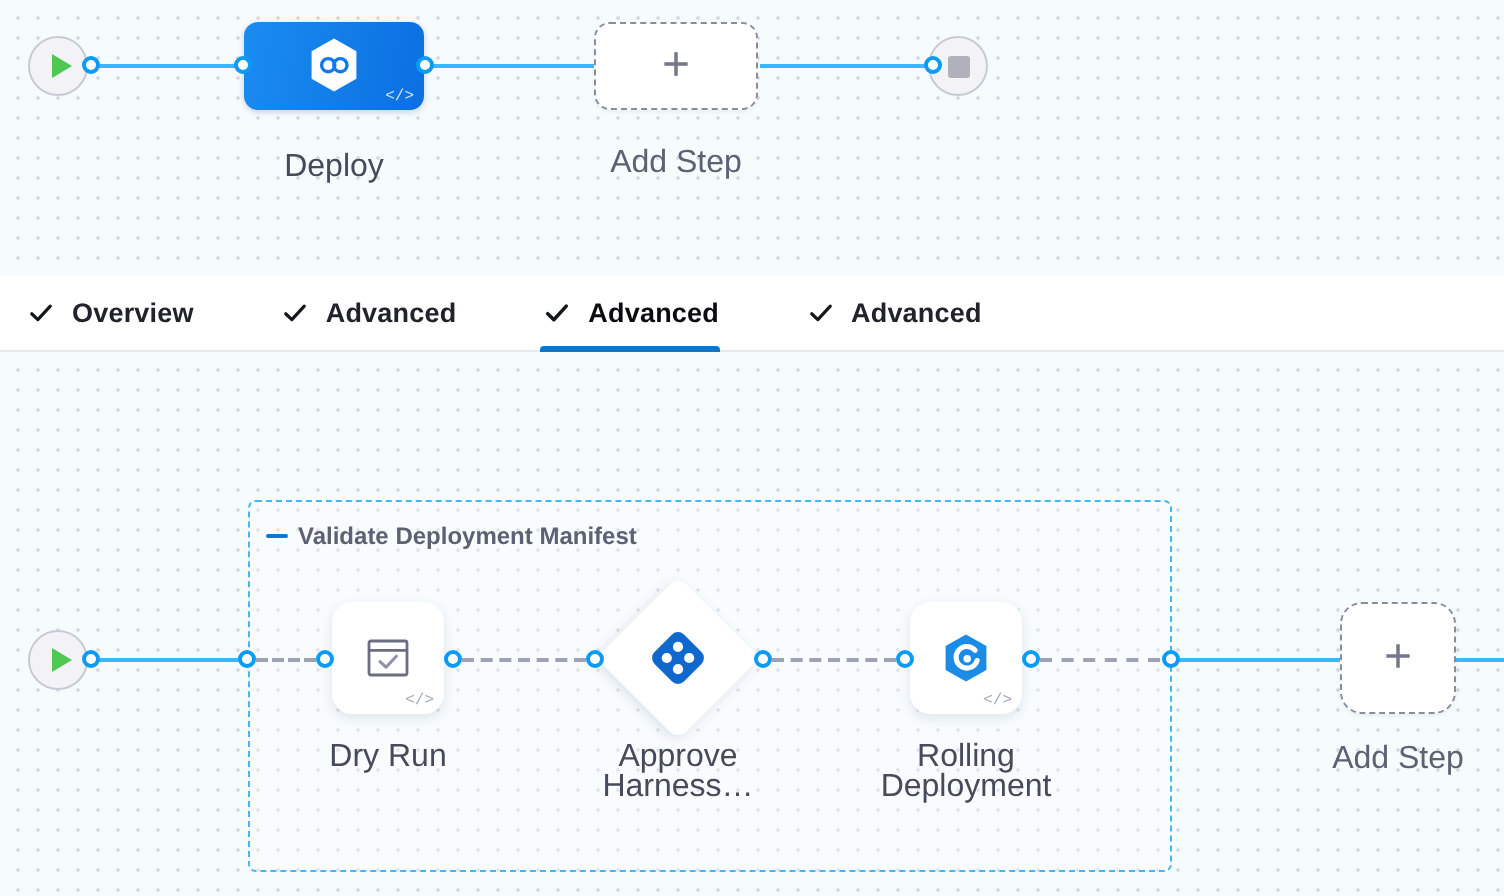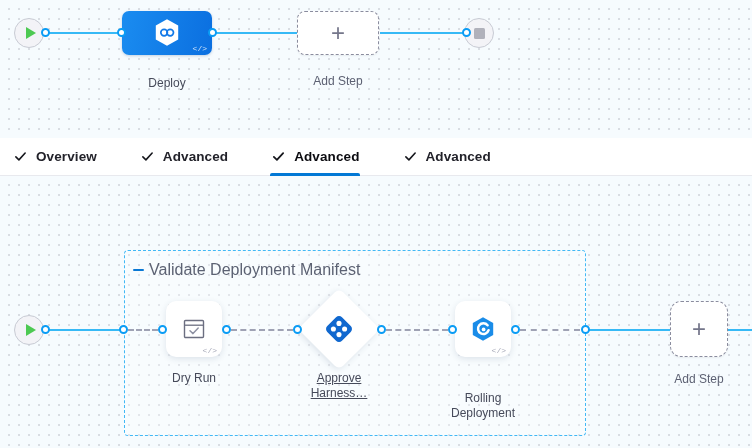--- a/index.html
+++ b/index.html
@@ -104,40 +104,40 @@
     display: flex; align-items: center; justify-content: center;
     cursor: pointer;
     box-shadow: 0 1px 2px rgba(0,0,0,.06);
   }
   #add-stage-node { width: 82px; height: 44px; border-radius: 8px; }
   #add-step-node  { width: 58px; height: 56px; border-radius: 11px; }
   .plus-sign { font-size: 24px; color: #74768a; line-height: 1; font-weight: 300; }
 
   .node-label {
     position: absolute; text-align: center;
-    font-size: 12px; color: #464a5a; line-height: 15px;
+    font-size: 16px; color: #464a5a; line-height: 15px;
     white-space: nowrap;
   }
   .node-label.muted { color: #5d6173; }
   .node-label.wrap { white-space: normal; }
 
   
   #step-group {
     position: absolute;
     border: 1.4px dashed #41b8f5;
     border-radius: 4px;
     background: rgba(255,255,255,0.28);
   }
   #group-header {
     position: absolute; top: 10px; left: 8px;
     display: flex; align-items: center; gap: 5px;
     cursor: pointer;
   }
   .collapse-bar { width: 11px; height: 2px; background: #0a78d4; border-radius: 1px; }
-  #group-title { font-size: 16px; color: #5c6273; }
+  #group-title { font-size: 12px; color: #5c6273; font-weight: bold; }
 
   
   .step-card {
     width: 56px; height: 56px; border-radius: 10px;
     background: #ffffff;
     box-shadow: 0 2px 6px rgba(40,60,100,.13);
     display: flex; align-items: center; justify-content: center;
     position: relative;
     cursor: pointer;
   }
@@ -284,37 +284,37 @@
           <svg width="30" height="30" viewBox="0 0 30 30">
             <rect x="4.6" y="4.6" width="20.8" height="20.8" rx="4.2" transform="rotate(45 15 15)" fill="#1068cf"></rect>
             <circle cx="15" cy="9.4" r="2.55" fill="#ffffff"></circle>
             <circle cx="15" cy="20.6" r="2.55" fill="#ffffff"></circle>
             <circle cx="9.4" cy="15" r="2.55" fill="#ffffff"></circle>
             <circle cx="20.6" cy="15" r="2.55" fill="#ffffff"></circle>
           </svg>
         </div>
       </div>
     </div>
-    <div class="node-label wrap" style="left:293px; top:195px; width:92px;text-decoration:underline;">Approve Harness…</div>
+    <div class="node-label wrap" style="left:293px; top:195px; width:92px;">Approve Harness…</div>
     <div class="port" style="left:377px; top:149px;"></div>
 
     <div class="link dashed" style="left:386px; top:153px; width:62px;"></div>
     <div class="port" style="left:448px; top:149px;"></div>
 
     <div class="node" style="left:455px; top:125px;">
       <div class="step-card">
         <svg width="28" height="28" viewBox="0 0 28 28">
           <path d="M14 2.2 L24.2 8 L24.2 20 L14 25.8 L3.8 20 L3.8 8 Z" fill="#1a8ce8"></path>
           <path d="M18.6 10.2 a5.4 5.4 0 1 0 1.0 5.0" fill="none" stroke="#ffffff" stroke-width="2.5" stroke-linecap="round"></path>
           <circle cx="14.6" cy="14.4" r="1.9" fill="#ffffff"></circle>
         </svg>
         <span class="code-tag dark">&lt;/&gt;</span>
       </div>
     </div>
-    <div class="node-label wrap" style="left:437px; top:195px; width:92px;margin-top:20px;">Rolling Deployment</div>
+    <div class="node-label wrap" style="left:437px; top:195px; width:92px;">Rolling Deployment</div>
     <div class="port" style="left:511px; top:149px;"></div>
 
     <div class="link dashed" style="left:520px; top:153px; width:60px;"></div>
     <div class="port" style="left:581px; top:149px;"></div>
 
     <div class="link" style="left:586px; top:153px; width:84px;"></div>
 
     <div class="node" style="left:670px; top:125px;">
       <div id="add-step-node" class="add-node">
         <span class="plus-sign">+</span>

